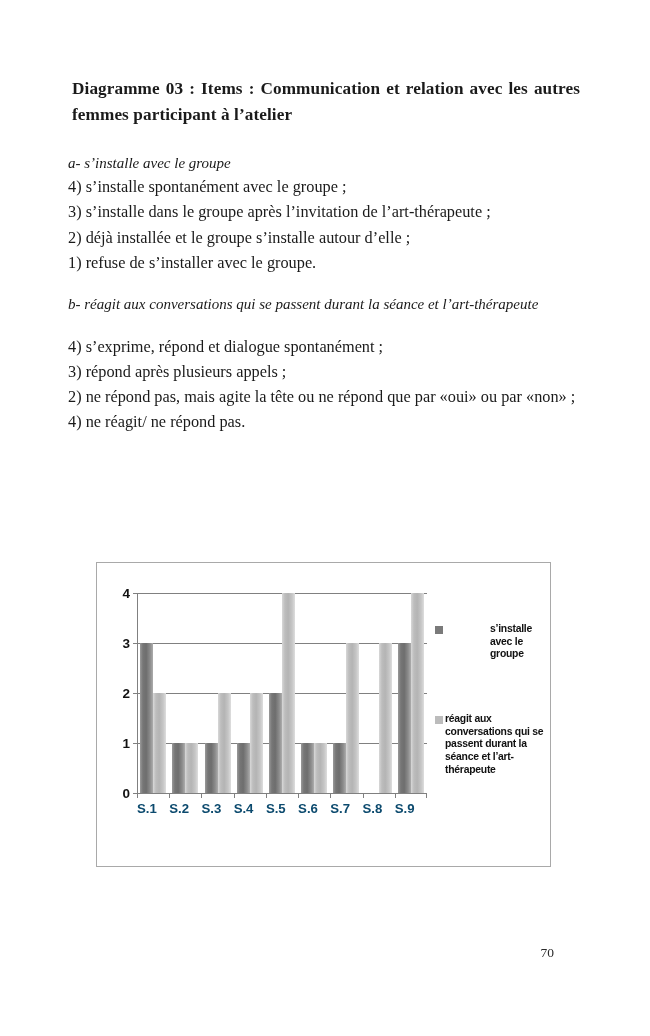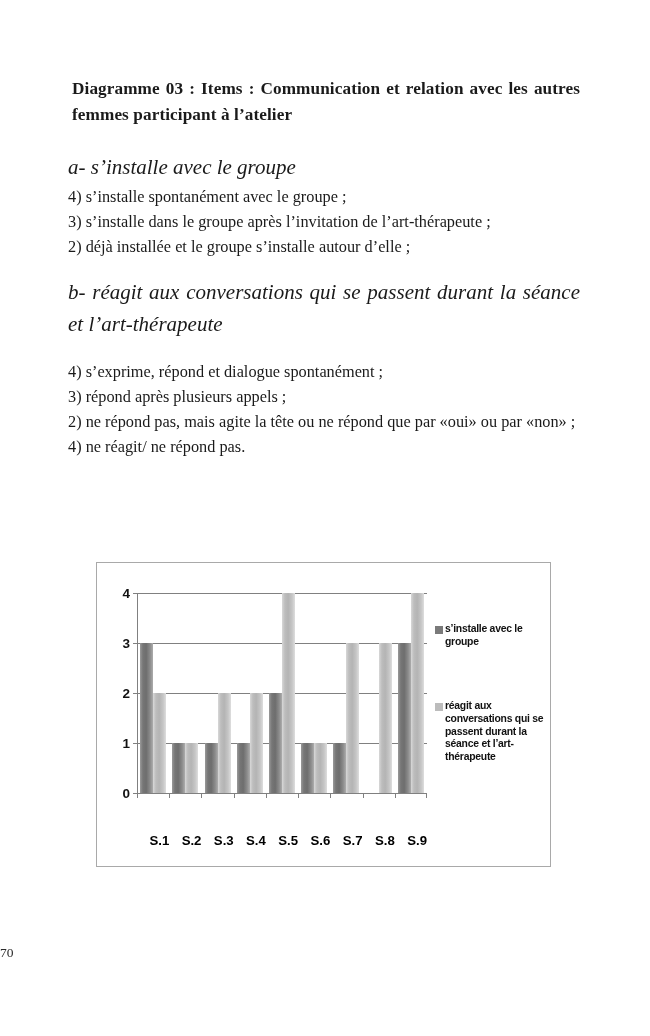--- a/index.html
+++ b/index.html
@@ -34,21 +34,21 @@
     font-size: 17.2px;
     font-weight: bold;
     line-height: 1.50;
     text-align: justify;
     text-align-last: left;
     margin: 0 0 10px 4px;
     letter-spacing: 0.1px;
   }
 
   .section-label {
-    font-size: 21px;
+    font-size: 15px;
     font-style: italic;
     line-height: 1.52;
     margin: 0;
     text-align: left;
   }
 
   .section-label.wrapped {
     text-align: justify;
     text-align-last: left;
   }
@@ -214,44 +214,43 @@
 
   .xlabels {
     position: absolute;
     left: 0;
     top: 208px;
     width: 100%;
     display: flex;
   }
   .xlabel {
     flex: 1 1 0;
-    text-align: right;
+    text-align: left;
     font-family: "Liberation Sans", sans-serif;
     font-size: 13.2px;
     font-weight: bold;
-    color: #000000;
+    color: #0c4a6e;
     white-space: nowrap;
-    margin-top: 32px;
   }
 
   
   .legend {
     position: absolute;
     left: 338px;
     top: 60px;
     width: 112px;
   }
 
   .legend-entry {
     display: flex;
     align-items: flex-start;
     margin-bottom: 16px;
   }
 
-  .legend-entry.first { margin-bottom: 52px; }
+  .legend-entry.first { margin-bottom: 52px; gap: 45px; }
 
   .legend-swatch {
     width: 8px;
     height: 8px;
     margin-top: 3px;
     margin-right: 2px;
     flex: 0 0 auto;
   }
 
   .legend-swatch.s1 { background: #7a7a7a; }
@@ -264,40 +263,41 @@
     line-height: 1.22;
     color: #111111;
     letter-spacing: -0.25px;
   }
 
   .page-number {
     position: absolute;
     left: 0;
     top: 945px;
     width: 554px;
-    text-align: left;
+    text-align: right;
     font-size: 13.5px;
     color: #2a2a2a;
   }
 </style>
 </head>
 <body>
 
 <div class="page">
 
   <div class="content">
 
     <div class="doc-heading">Diagramme 03 : Items : Communication et relation avec les autres femmes participant à l’atelier</div>
 
     <div class="block-gap-sm"></div>
 
     <div class="section-label">a- s’installe avec le groupe</div>
     <div class="item-line">4) s’installe spontanément avec le groupe ;</div>
     <div class="item-line">3) s’installe dans le groupe après l’invitation de l’art-thérapeute ;</div>
     <div class="item-line">2) déjà installée et le groupe s’installe autour d’elle ;</div>
+    <div class="item-line">1) refuse de s’installer avec le groupe.</div>
 
     <div class="block-gap"></div>
 
     <div class="section-label wrapped">b- réagit aux conversations qui se passent durant la séance et l’art-thérapeute</div>
 
     <div class="block-gap"></div>
 
     <div class="item-line">4) s’exprime, répond et dialogue spontanément ;</div>
     <div class="item-line">3) répond après plusieurs appels ;</div>
     <div class="item-line">2) ne répond pas, mais agite la tête ou ne répond que par «oui» ou par «non» ;</div>

